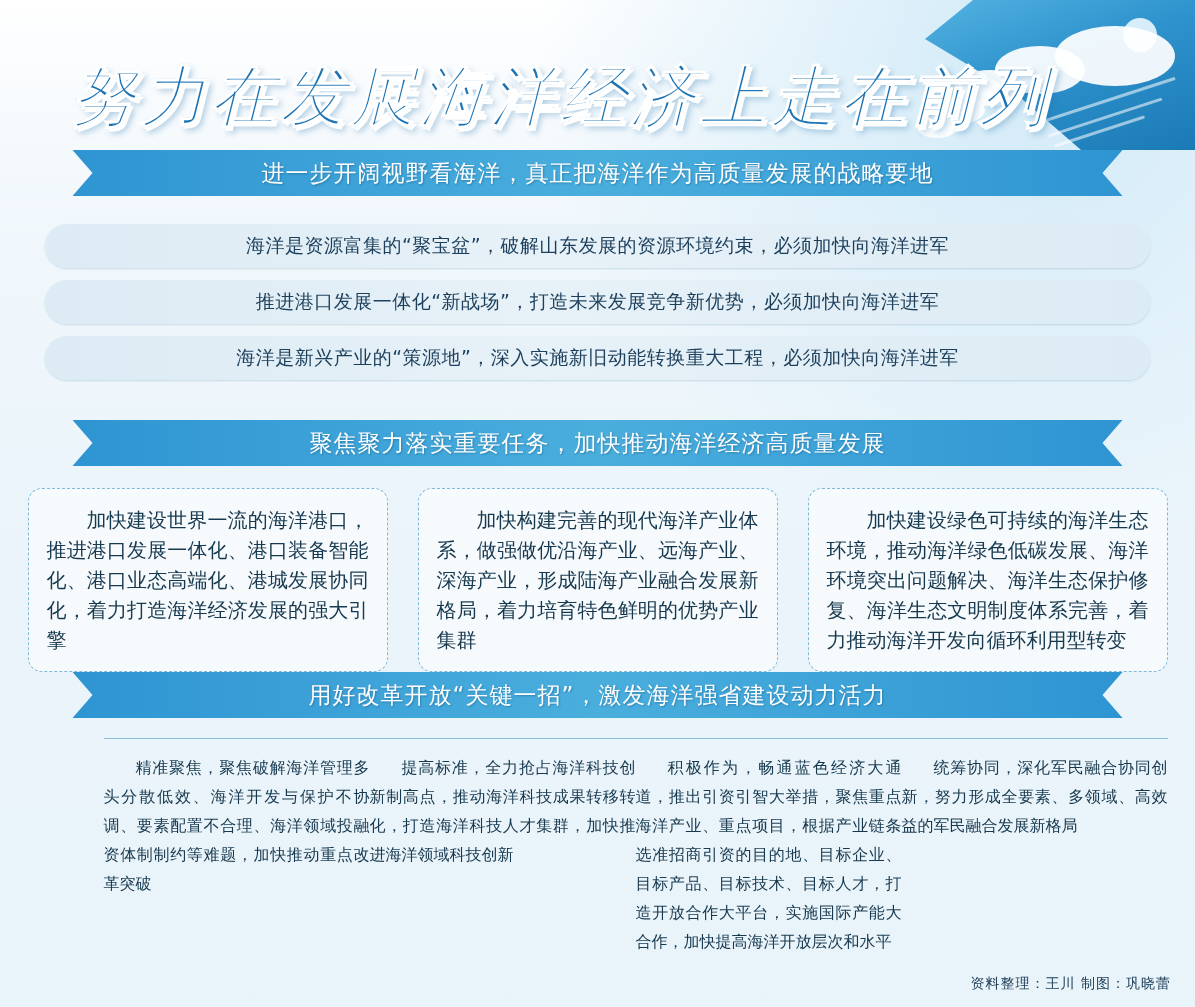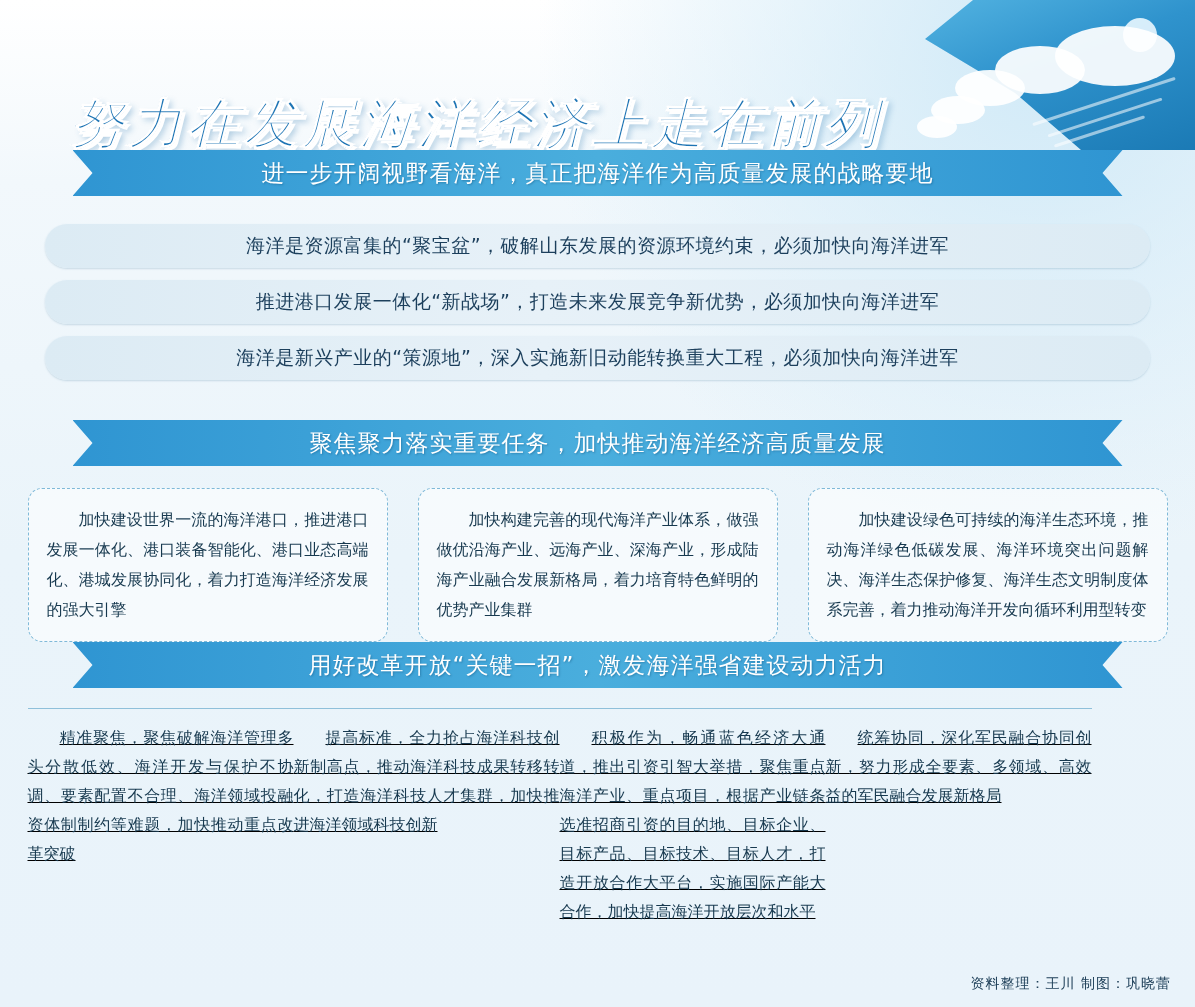--- a/index.html
+++ b/index.html
@@ -44,27 +44,26 @@
   .wave-art .stripe{
     position:absolute;height:3px;background:rgba(255,255,255,.55);border-radius:3px;
   }
   .s1{width:150px;right:16px;top:100px;transform:rotate(-18deg);}
   .s2{width:120px;right:30px;top:116px;transform:rotate(-18deg);}
   .s3{width:95px;right:48px;top:130px;transform:rotate(-18deg);}
 
   .main-title{
     position:absolute;left:70px;top:52px;
     font-family:"DejaVu Sans","Liberation Sans",sans-serif;
-    font-size:54px;font-weight:bold;letter-spacing:4px;
+    font-size:66px;font-weight:bold;letter-spacing:4px;
     color:#1d74b4;
     -webkit-text-stroke:1px #ffffff;
     text-shadow:3px 3px 0 #ffffff, 5px 5px 6px rgba(30,110,170,.35);
     font-style:italic;
     white-space:nowrap;
-    margin-top:36px;
   }
 
   
   .banner-wrap{
     position:relative;margin:0 auto;width:1050px;height:52px;
   }
   .banner{
     position:absolute;left:0;top:0;width:1050px;height:46px;
     background:linear-gradient(90deg,#2f95d2 0%,#4aaedd 50%,#2f95d2 100%);
     clip-path:polygon(0 0,1050px 0,1030px 23px,1050px 46px,0 46px,20px 23px);
@@ -96,29 +95,29 @@
     margin:16px auto 0;width:1140px;
     display:flex;justify-content:space-between;
   }
   .card{
     width:360px;min-height:150px;
     border:1.5px dashed #7fb9d8;
     border-radius:14px;
     background:rgba(255,255,255,.55);
     padding:16px 18px;
     box-sizing:border-box;
-    color:#17394f;font-size:16px;line-height:30px;
+    color:#17394f;font-size:20px;line-height:30px;
     text-align:justify;
     text-indent:2em;
   }
 
   
   .cols{
     margin:14px auto 0;width:1140px;
-    display:flex;justify-content:flex-start;text-decoration:underline;
+    display:flex;justify-content:flex-end;
   }
   .col{
     width:266px;
     padding-top:14px;
     border-top:1.5px solid #8fc0da;
     color:#17394f;font-size:16px;line-height:29px;
     text-align:justify;
     text-indent:2em;
     box-sizing:border-box;
   }

